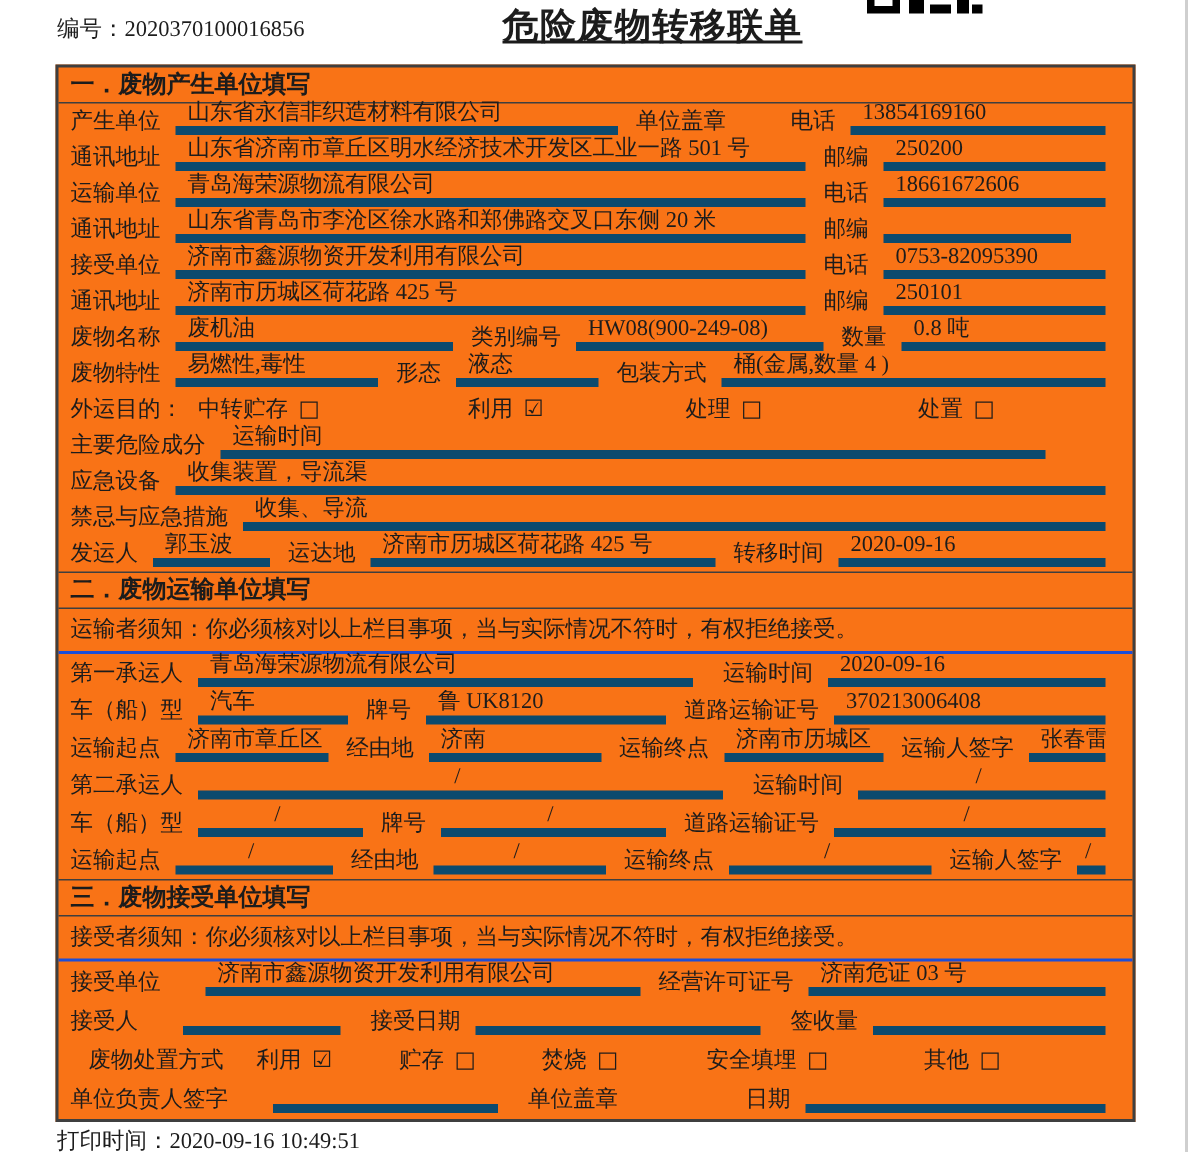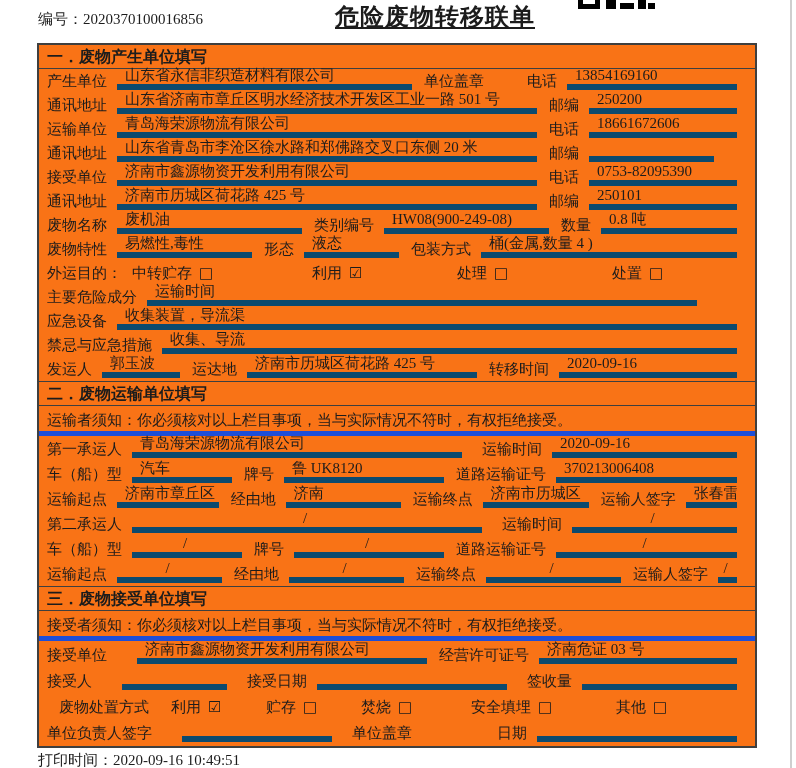--- a/index.html
+++ b/index.html
@@ -13,21 +13,21 @@
          font-size:24px;font-weight:bold;letter-spacing:1px;text-decoration:underline;}
   .qr{position:absolute;left:578px;top:0;width:78px;height:9px;}
   .qr div{position:absolute;background:#000;}
   .qr .wn{background:#fff;}
   .scanline{position:absolute;left:790px;top:0;width:2px;height:768px;background:#cfcfcf;}
   .formbox{position:absolute;left:37px;top:43px;width:720px;height:705px;
            border:2px solid #3f3f3f;box-sizing:border-box;background:#f97316;}
   .sech{height:24px;line-height:23px;font-weight:bold;font-size:16px;
         padding:0 8px;border-bottom:1px solid #3f3f3f;box-sizing:border-box;white-space:nowrap;}
   .sec2,.sec3{border-top:1px solid #3f3f3f;}
-  .notice{height:30px;line-height:29px;padding:0 8px;border-bottom:5px solid #1d4ed8;
+  .notice{height:30px;line-height:29px;padding:0 8px;border-bottom:2px solid #1d4ed8;
           box-sizing:border-box;white-space:nowrap;}
   .row{display:flex;align-items:flex-end;padding:0 18px 3px 8px;box-sizing:border-box;}
   .h24{height:24px}.h25{height:25px}.h26{height:26px}
   .lbl{white-space:nowrap;margin-right:10px;line-height:17px;}
   .u{border-bottom:6px solid #0c4a6e;white-space:nowrap;line-height:17px;
      padding:0 4px 0 8px;box-sizing:border-box;overflow:hidden;}
   .uf{flex:1 1 auto;}
   .ctr{text-align:center;padding-left:0;}
   .sp{flex:1 1 auto;}
   .cb{white-space:nowrap;line-height:17px;}

